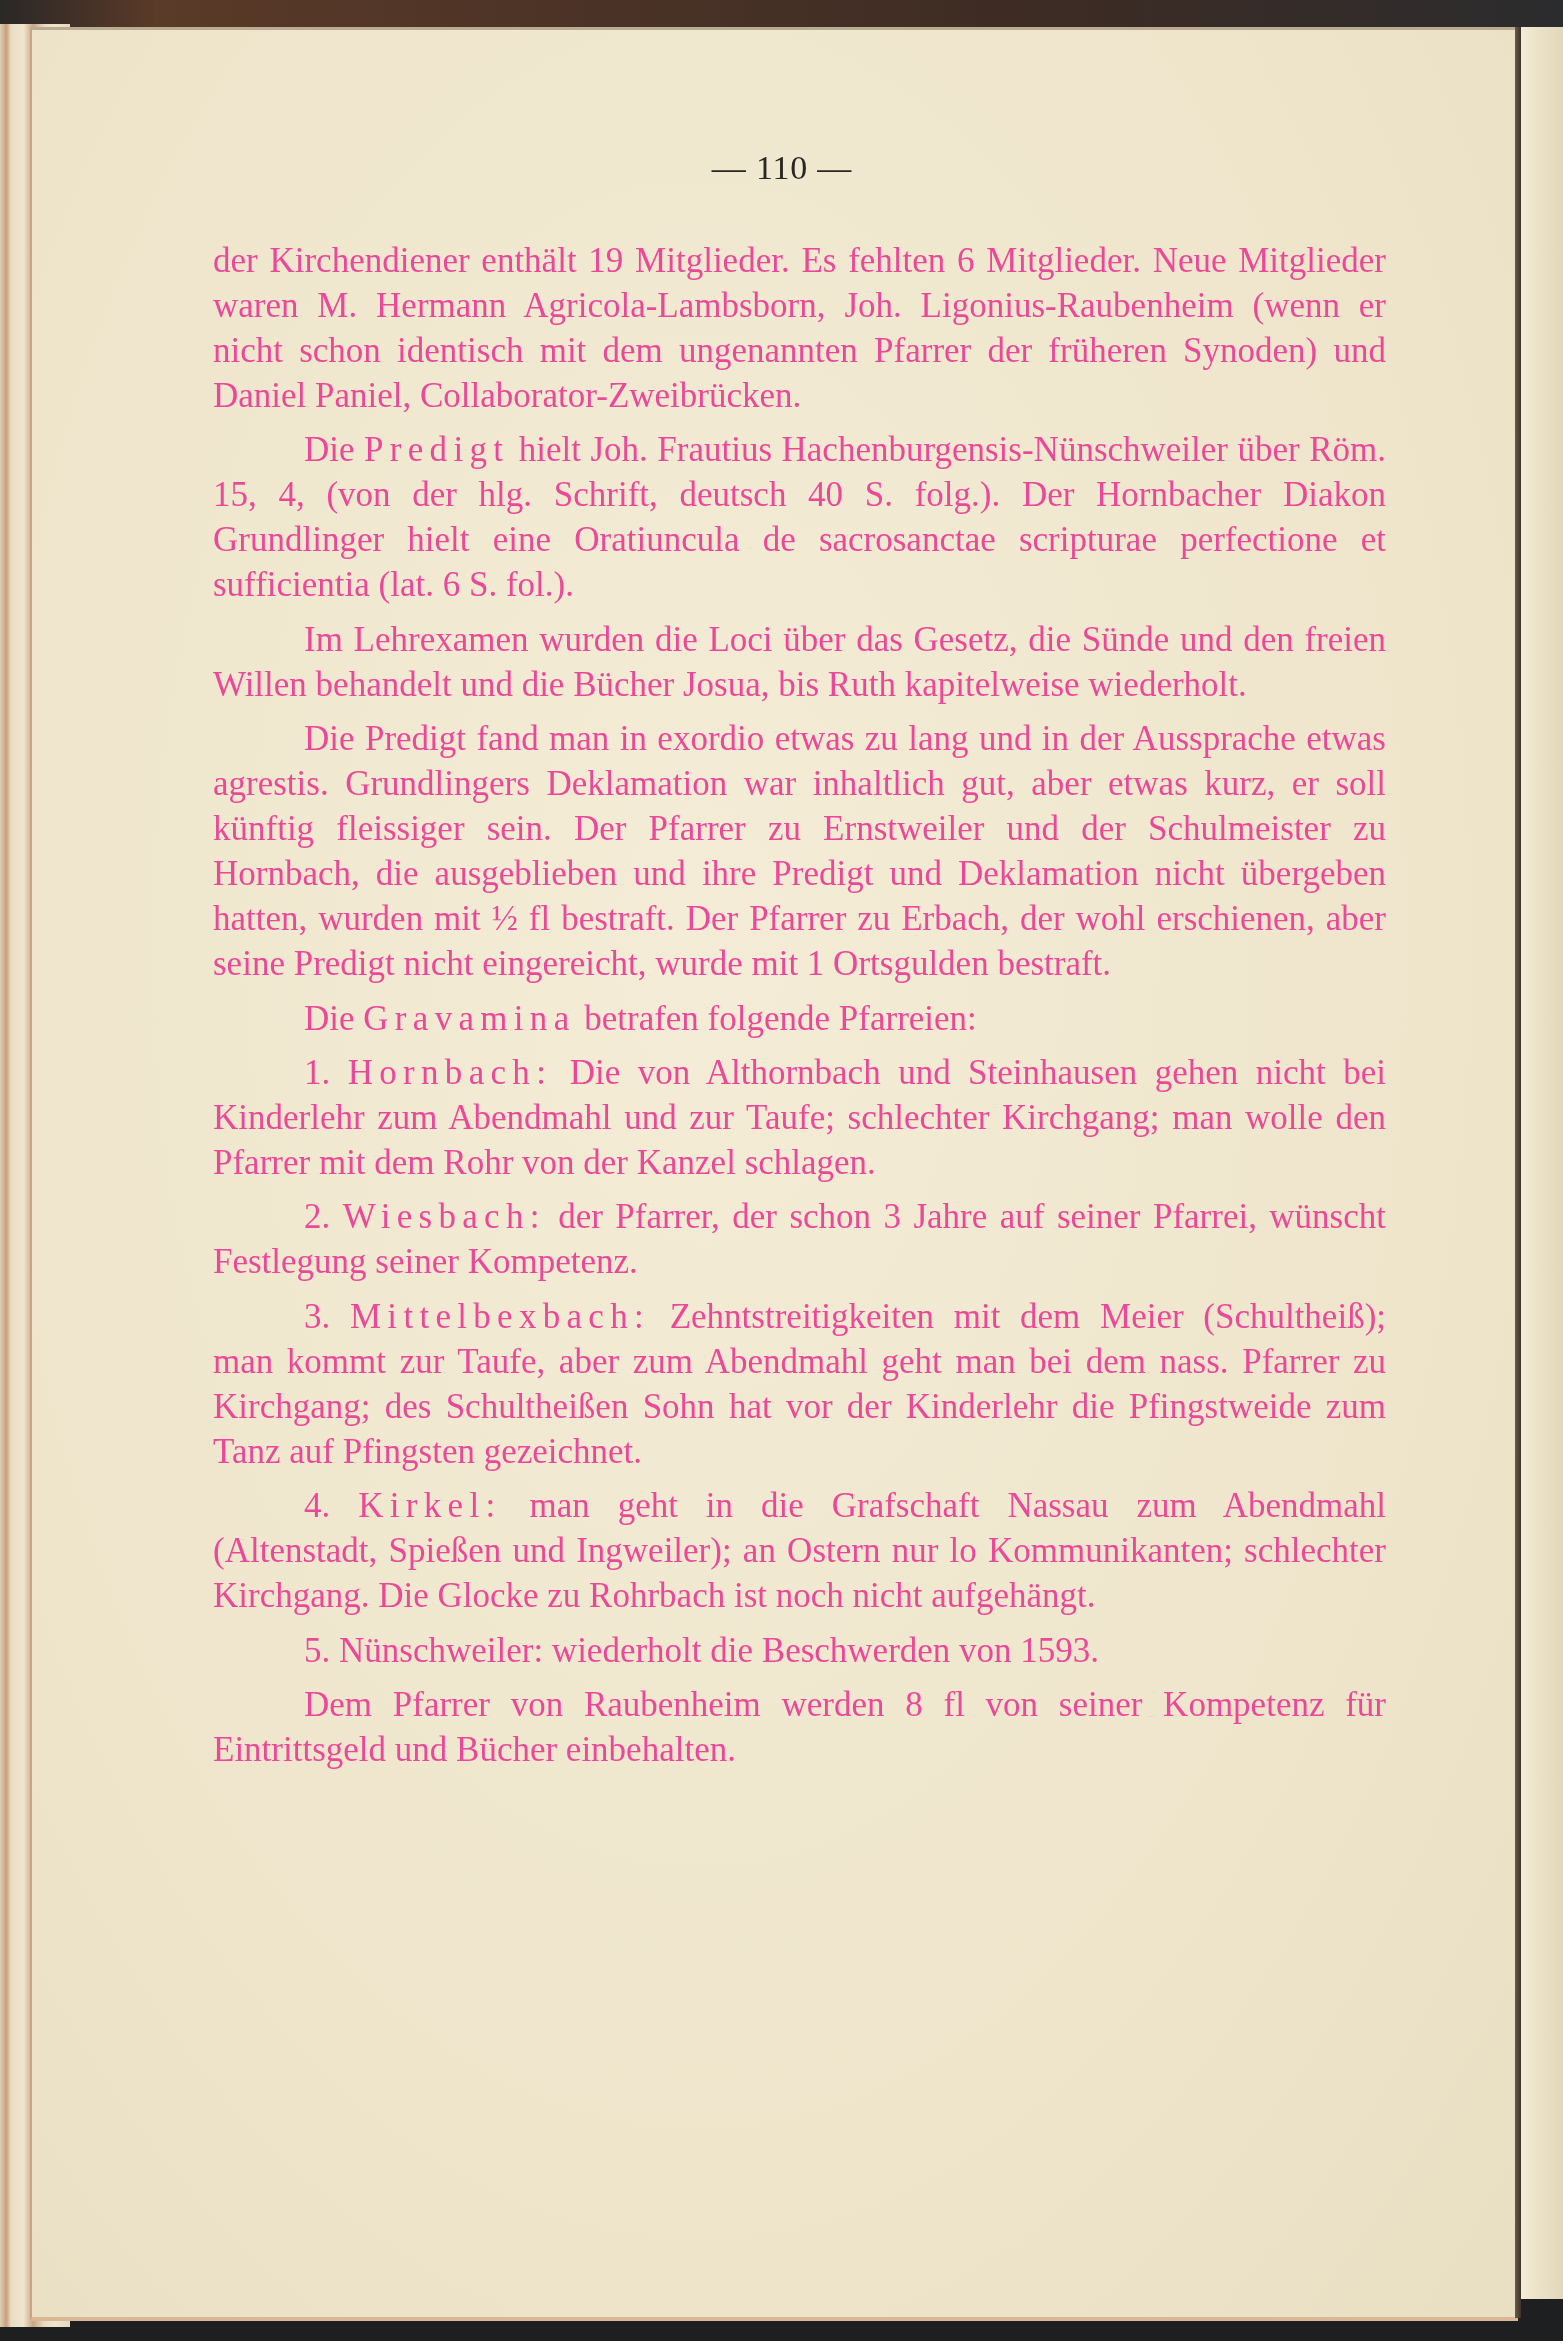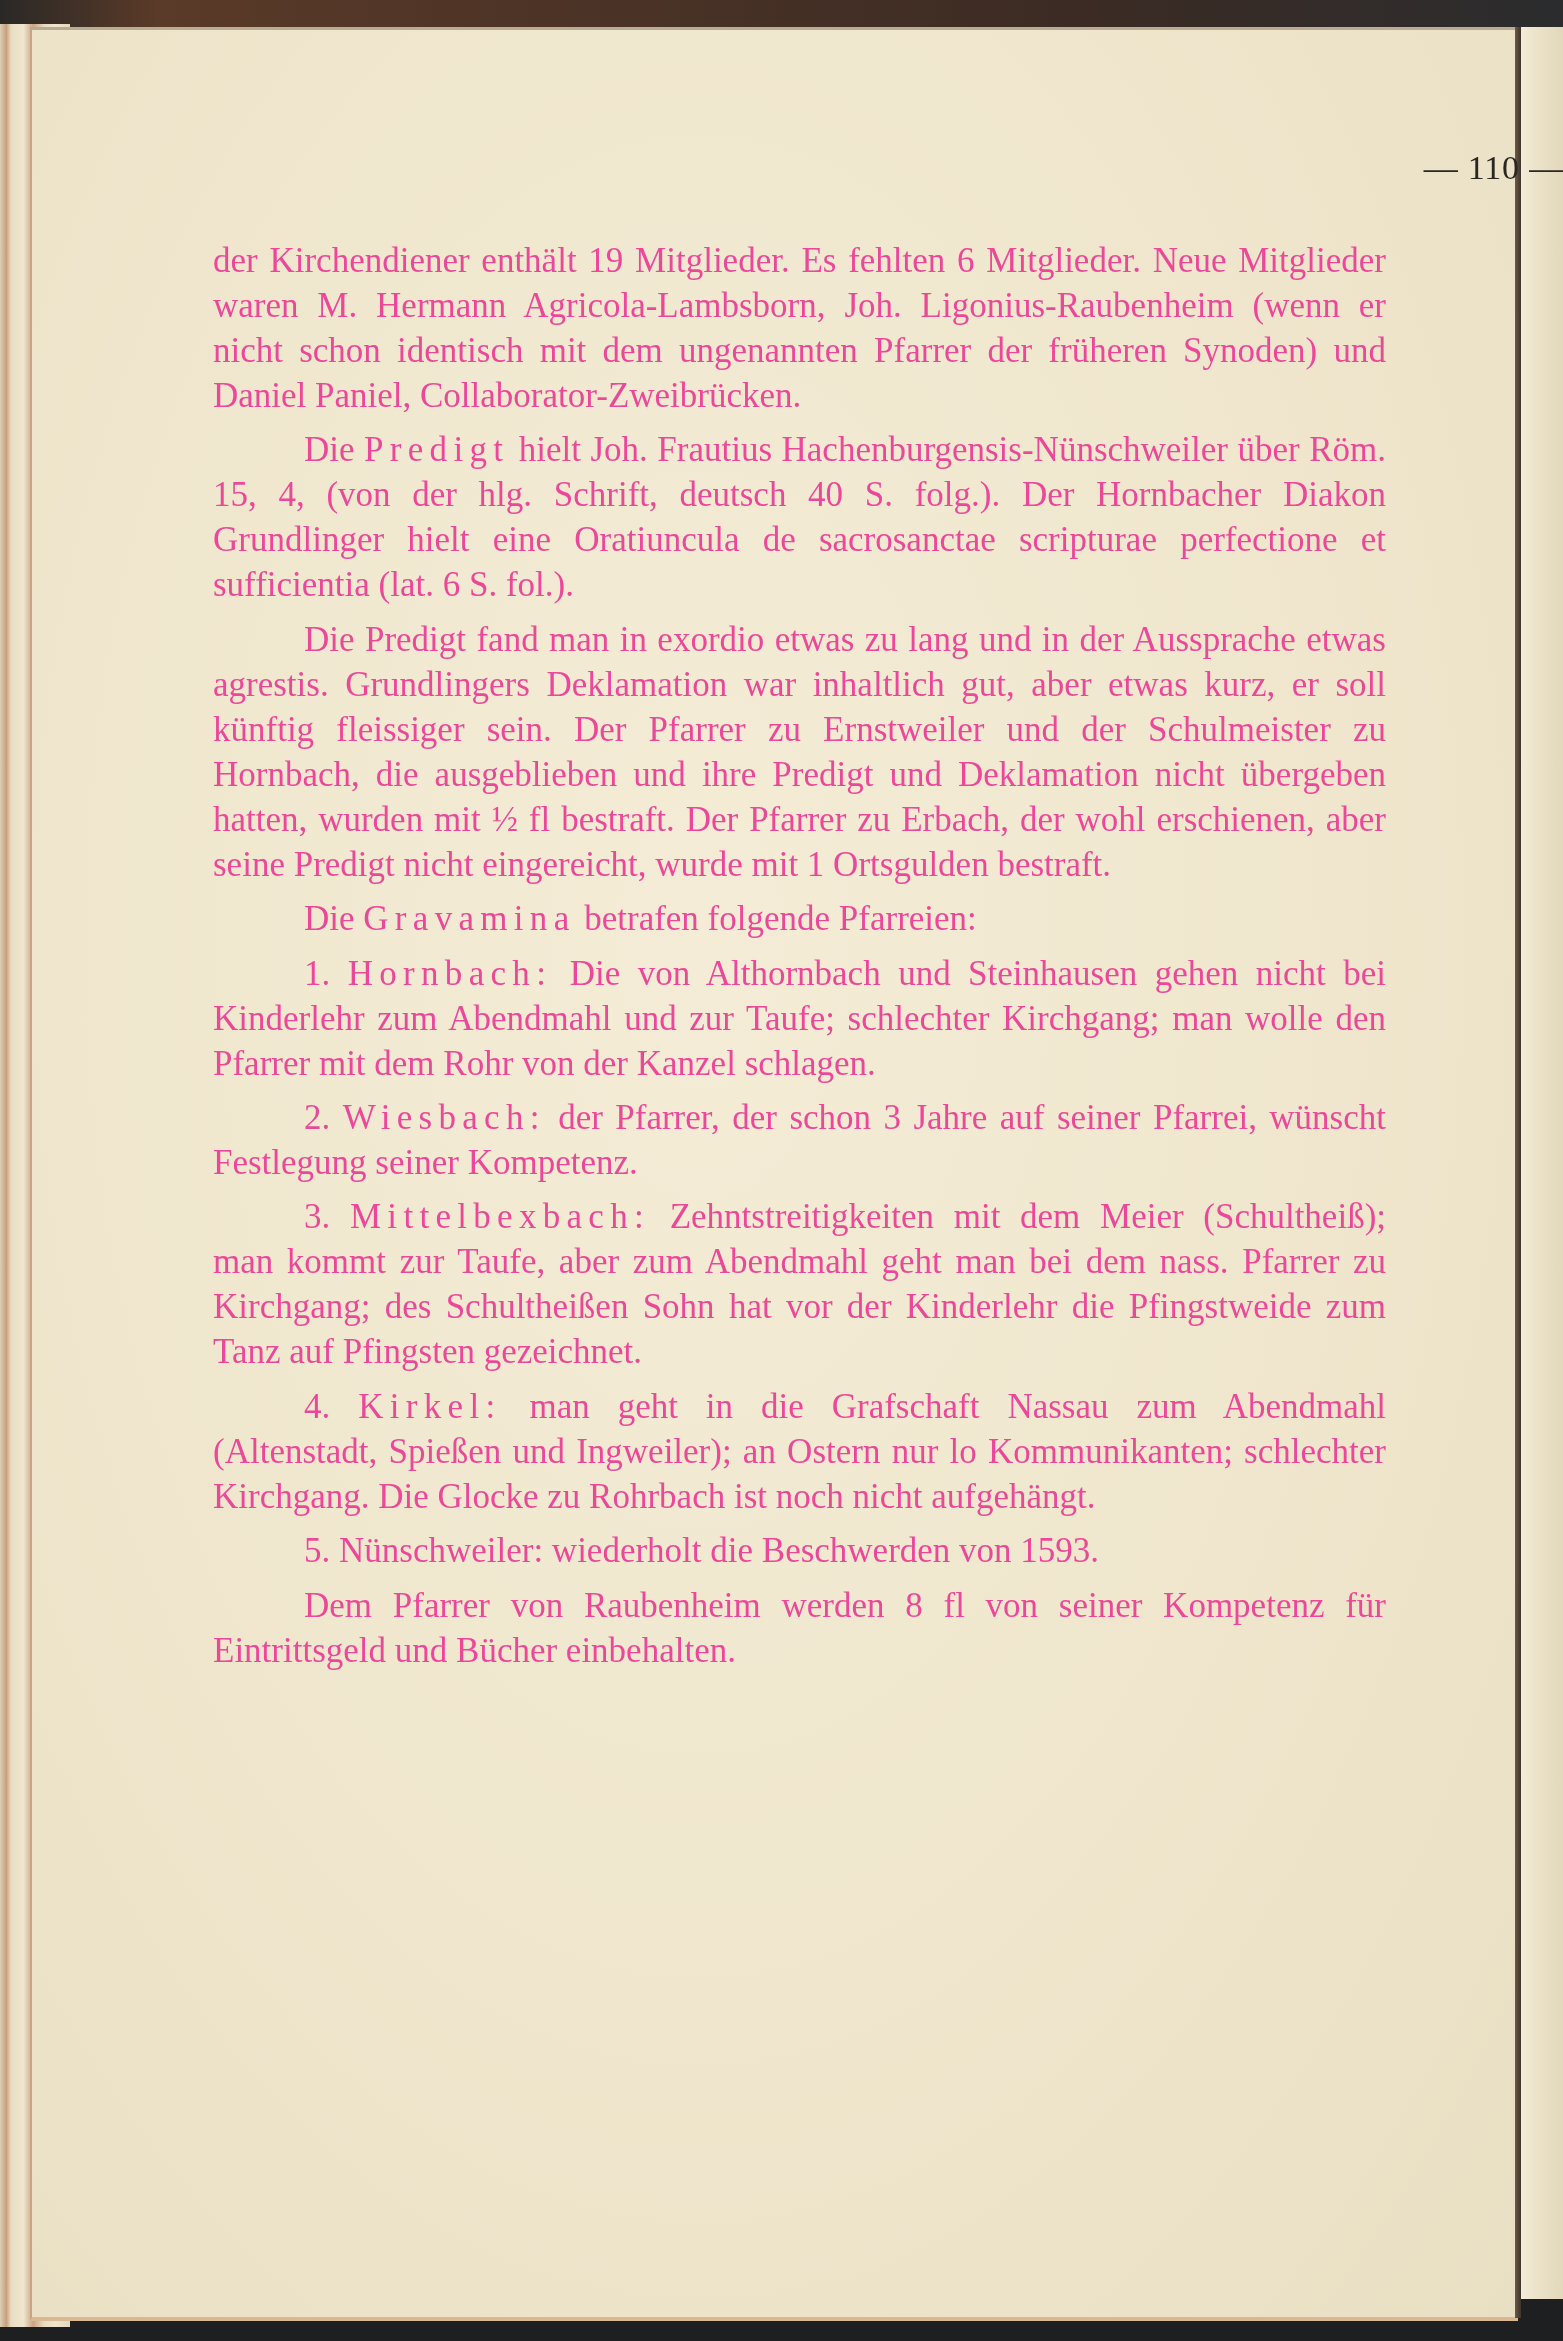--- a/index.html
+++ b/index.html
@@ -25,21 +25,21 @@
     }
     .gutter {
       position: absolute; left: 1515px; top: 26.6px; width: 6.3px; height: 2291px;
       background: linear-gradient(90deg, #6a5a48, #3e342a);
     }
     .next-page {
       position: absolute; left: 1521px; top: 26.6px; width: 43px; height: 2272px;
       background: linear-gradient(90deg, #f3ecd8 0%, #ebe2c8 40%, #e2d7bb 100%);
     }
     .pagenum {
-      position: absolute; top: 149px; left: 0; width: 1564px; text-align: right;
+      position: absolute; top: 149px; left: 0; width: 1564px; text-align: center;
       font-size: 34px; color: #2a2622; letter-spacing: 0.8px;
     }
     .content {
       position: absolute; left: 213px; top: 238px; width: 1173px;
       font-size: 35px; line-height: 45px; color: #ec4899;
       text-align: justify; hyphens: none;
     }
     .content p { margin: 0 0 9.4px 0; text-indent: 91px; }
     .content p.noindent { text-indent: 0; }
     .spaced { letter-spacing: 0.18em; }
@@ -51,20 +51,21 @@
 <div class="page-stack"></div>
 <div class="page"></div>
 <div class="gutter"></div>
 <div class="next-page"></div>
 
 <div class="pagenum">— 110 —</div>
 
 <div class="content">
   <p class="noindent"><span>der Kirchendiener enthält 19 Mitglieder. Es fehlten 6 Mitglieder. Neue Mitglieder waren M. Hermann Agricola-Lambsborn, Joh. Ligonius-Raubenheim (wenn er nicht schon identisch mit dem ungenannten Pfarrer der früheren Synoden) und Daniel Paniel, Collaborator-Zweibrücken.</span></p>
   <p><span>Die </span><span class="spaced">Predigt</span><span> hielt Joh. Frautius Hachenburgensis-Nünschweiler über Röm. 15, 4, (von der hlg. Schrift, deutsch 40 S. folg.). Der Hornbacher Diakon Grundlinger hielt eine Oratiuncula de sacrosanctae scripturae perfectione et sufficientia (lat. 6 S. fol.).</span></p>
+  <p><span>Im Lehrexamen wurden die Loci über das Gesetz, die Sünde und den freien Willen behandelt und die Bücher Josua, bis Ruth kapitelweise wiederholt.</span></p>
   <p><span>Die Predigt fand man in exordio etwas zu lang und in der Aussprache etwas agrestis. Grundlingers Deklamation war inhaltlich gut, aber etwas kurz, er soll künftig fleissiger sein. Der Pfarrer zu Ernstweiler und der Schulmeister zu Hornbach, die ausgeblieben und ihre Predigt und Deklamation nicht übergeben hatten, wurden mit ½ fl bestraft. Der Pfarrer zu Erbach, der wohl erschienen, aber seine Predigt nicht eingereicht, wurde mit 1 Ortsgulden bestraft.</span></p>
   <p><span>Die </span><span class="spaced">Gravamina</span><span> betrafen folgende Pfarreien:</span></p>
   <p><span>1. </span><span class="spaced">Hornbach:</span><span> Die von Althornbach und Steinhausen gehen nicht bei Kinderlehr zum Abendmahl und zur Taufe; schlechter Kirchgang; man wolle den Pfarrer mit dem Rohr von der Kanzel schlagen.</span></p>
   <p><span>2. </span><span class="spaced">Wiesbach:</span><span> der Pfarrer, der schon 3 Jahre auf seiner Pfarrei, wünscht Festlegung seiner Kompetenz.</span></p>
   <p><span>3. </span><span class="spaced">Mittelbexbach:</span><span> Zehntstreitigkeiten mit dem Meier (Schultheiß); man kommt zur Taufe, aber zum Abendmahl geht man bei dem nass. Pfarrer zu Kirchgang; des Schultheißen Sohn hat vor der Kinderlehr die Pfingstweide zum Tanz auf Pfingsten gezeichnet.</span></p>
   <p><span>4. </span><span class="spaced">Kirkel:</span><span> man geht in die Grafschaft Nassau zum Abendmahl (Altenstadt, Spießen und Ingweiler); an Ostern nur lo Kommunikanten; schlechter Kirchgang. Die Glocke zu Rohrbach ist noch nicht aufgehängt.</span></p>
   <p><span>5. </span><span>Nünschweiler:</span><span> wiederholt die Beschwerden von 1593.</span></p>
   <p><span>Dem Pfarrer von Raubenheim werden 8 fl von seiner Kompetenz für Eintrittsgeld und Bücher einbehalten.</span></p>
 </div>
 

